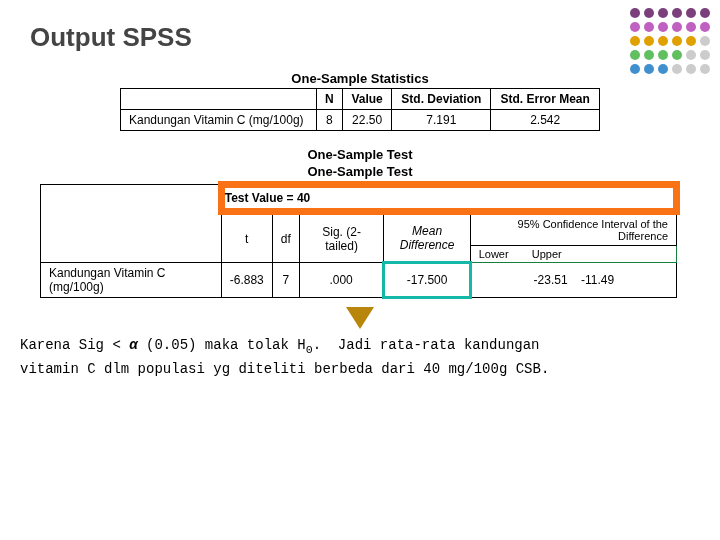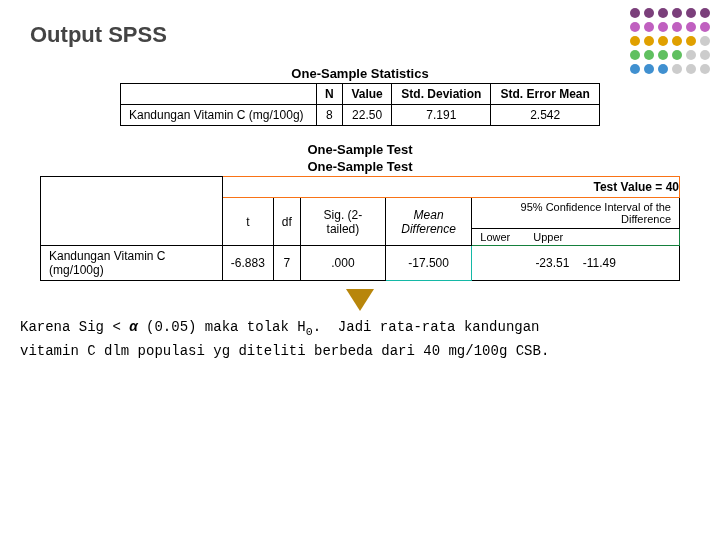--- a/index.html
+++ b/index.html
@@ -22,21 +22,21 @@
       grid-template-rows: repeat(5, 12px);
       gap: 2px;
     }
     .dot {
       width: 10px;
       height: 10px;
       border-radius: 50%;
     }
 
     .page-title {
-      font-size: 22px;
+      font-size: 26px;
       font-weight: bold;
       color: #444;
       padding: 22px 0 18px 30px;
     }
 
     .main-content {
       padding: 0 30px;
     }
 
     
@@ -181,21 +181,21 @@
   </div>
 
 </div>
 
 <div style="padding: 0 30px;">
   <div class="section-title" style="font-size:13px; font-weight:bold; text-align:center; margin-bottom:2px;">One-Sample Test</div>
   <table style="border-collapse:collapse; font-size:12px; width:640px; margin:0 auto;">
     <thead>
       <tr>
         <td rowspan="3" style="border:1px solid #000; padding:3px 8px;"></td>
-        <td colspan="5" style="border:1px solid #f97316; padding:3px 0; text-align:right; font-weight:bold;">Test Value = 40</td>
+        <td colspan="5" style="border:7px solid #f97316; padding:3px 0; text-align:left; font-weight:bold;">Test Value = 40</td>
       </tr>
       <tr>
         <td rowspan="2" style="border:1px solid #000; padding:3px 8px; text-align:center;">t</td>
         <td rowspan="2" style="border:1px solid #000; padding:3px 8px; text-align:center;">df</td>
         <td rowspan="2" style="border:1px solid #000; padding:3px 8px; text-align:center;">Sig. (2-tailed)</td>
         <td rowspan="2" style="border:1px solid #000; padding:3px 0; text-align:center;font-style:italic;">Mean Difference</td>
         <td colspan="1" style="border:1px solid #000; padding:3px 8px; text-align:right; font-size:11px;">95% Confidence Interval of the Difference</td>
       </tr>
       <tr>
         <td style="border:1px solid #15803d; padding:2px 8px; text-align:left; font-size:11px;">
@@ -203,21 +203,21 @@
           <span>Upper</span>
         </td>
       </tr>
     </thead>
     <tbody>
       <tr>
         <td style="border:1px solid #000; padding:3px 8px; text-align:left;">Kandungan Vitamin C (mg/100g)</td>
         <td style="border:1px solid #000; padding:3px 8px; text-align:center;">-6.883</td>
         <td style="border:1px solid #000; padding:3px 8px; text-align:center;">7</td>
         <td style="border:1px solid #000; padding:3px 8px; text-align:center;">.000</td>
-        <td style="border:1px solid #14b8a6; padding:3px 8px; text-align:center;margin-top:44px;">-17.500</td>
+        <td style="border:3px solid #14b8a6; padding:3px 8px; text-align:center;margin-top:44px;">-17.500</td>
         <td style="border:1px solid #000; padding:3px 8px; text-align:center;">
           <span style="display:inline-block; margin-right:10px;">-23.51</span>
           <span>-11.49</span>
         </td>
       </tr>
     </tbody>
   </table>
 </div>
 
 <div class="arrow-container">

